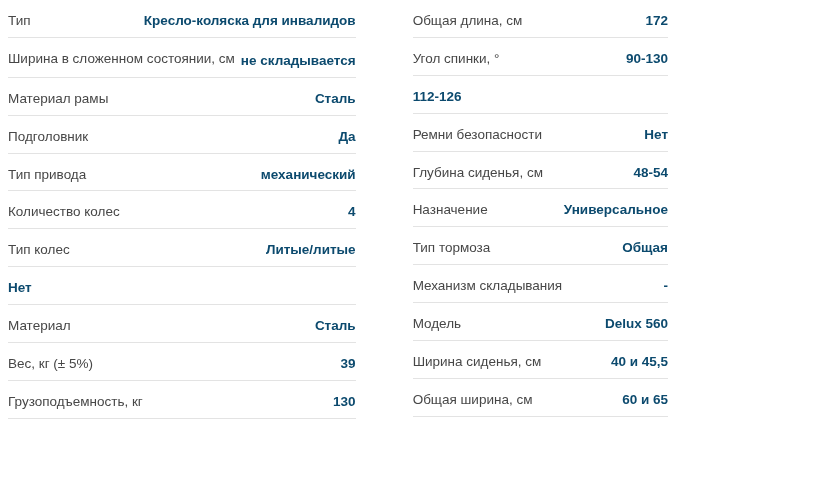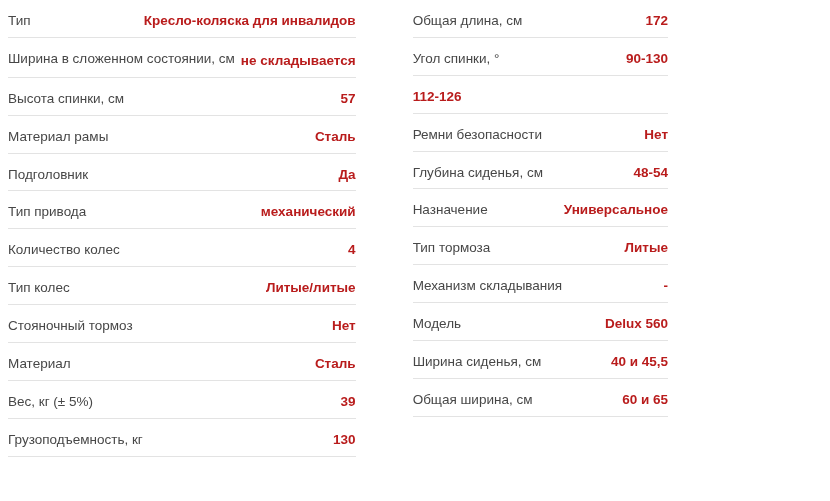--- a/index.html
+++ b/index.html
@@ -49,21 +49,21 @@
     align-items: stretch;
   }
   .label {
     font-size: 13.5px;
     color: #474747;
     white-space: nowrap;
   }
   .value {
     font-size: 13.5px;
     font-weight: bold;
-    color: #b91c1c;
+    color: #0c4a6e;
     text-align: right;
     white-space: nowrap;
   }
   .row.wrap .value {
     margin-top: 2px;
   }
   .row.last {
     border-bottom: 1px solid #e3e3e3;
   }
 </style>
@@ -74,45 +74,40 @@
   <div class="col col-left">
       <div class="row">
         <div class="label">Тип</div>
         <div class="value">Кресло-коляска для инвалидов</div>
       </div>
       <div class="row wrap">
         <div class="label">Ширина в сложенном состоянии, см</div>
         <div class="value">не складывается</div>
       </div>
       <div class="row">
-        <div class="label">Высота спинки, см</div>
-        <div class="value">57</div>
-      </div>
-      <div class="row">
         <div class="label">Материал рамы</div>
         <div class="value">Сталь</div>
       </div>
       <div class="row">
         <div class="label">Подголовник</div>
         <div class="value">Да</div>
       </div>
       <div class="row">
         <div class="label">Тип привода</div>
         <div class="value">механический</div>
       </div>
       <div class="row">
         <div class="label">Количество колес</div>
         <div class="value">4</div>
       </div>
       <div class="row">
         <div class="label">Тип колес</div>
         <div class="value">Литые/литые</div>
       </div>
       <div class="row">
-        <div class="label">Стояночный тормоз</div>
         <div class="value">Нет</div>
       </div>
       <div class="row">
         <div class="label">Материал</div>
         <div class="value">Сталь</div>
       </div>
       <div class="row">
         <div class="label">Вес, кг (± 5%)</div>
         <div class="value">39</div>
       </div>
@@ -140,21 +135,21 @@
       <div class="row">
         <div class="label">Глубина сиденья, см</div>
         <div class="value">48-54</div>
       </div>
       <div class="row">
         <div class="label">Назначение</div>
         <div class="value">Универсальное</div>
       </div>
       <div class="row">
         <div class="label">Тип тормоза</div>
-        <div class="value">Литые</div>
+        <div class="value">Общая</div>
       </div>
       <div class="row">
         <div class="label">Механизм складывания</div>
         <div class="value">-</div>
       </div>
       <div class="row">
         <div class="label">Модель</div>
         <div class="value">Delux 560</div>
       </div>
       <div class="row">

